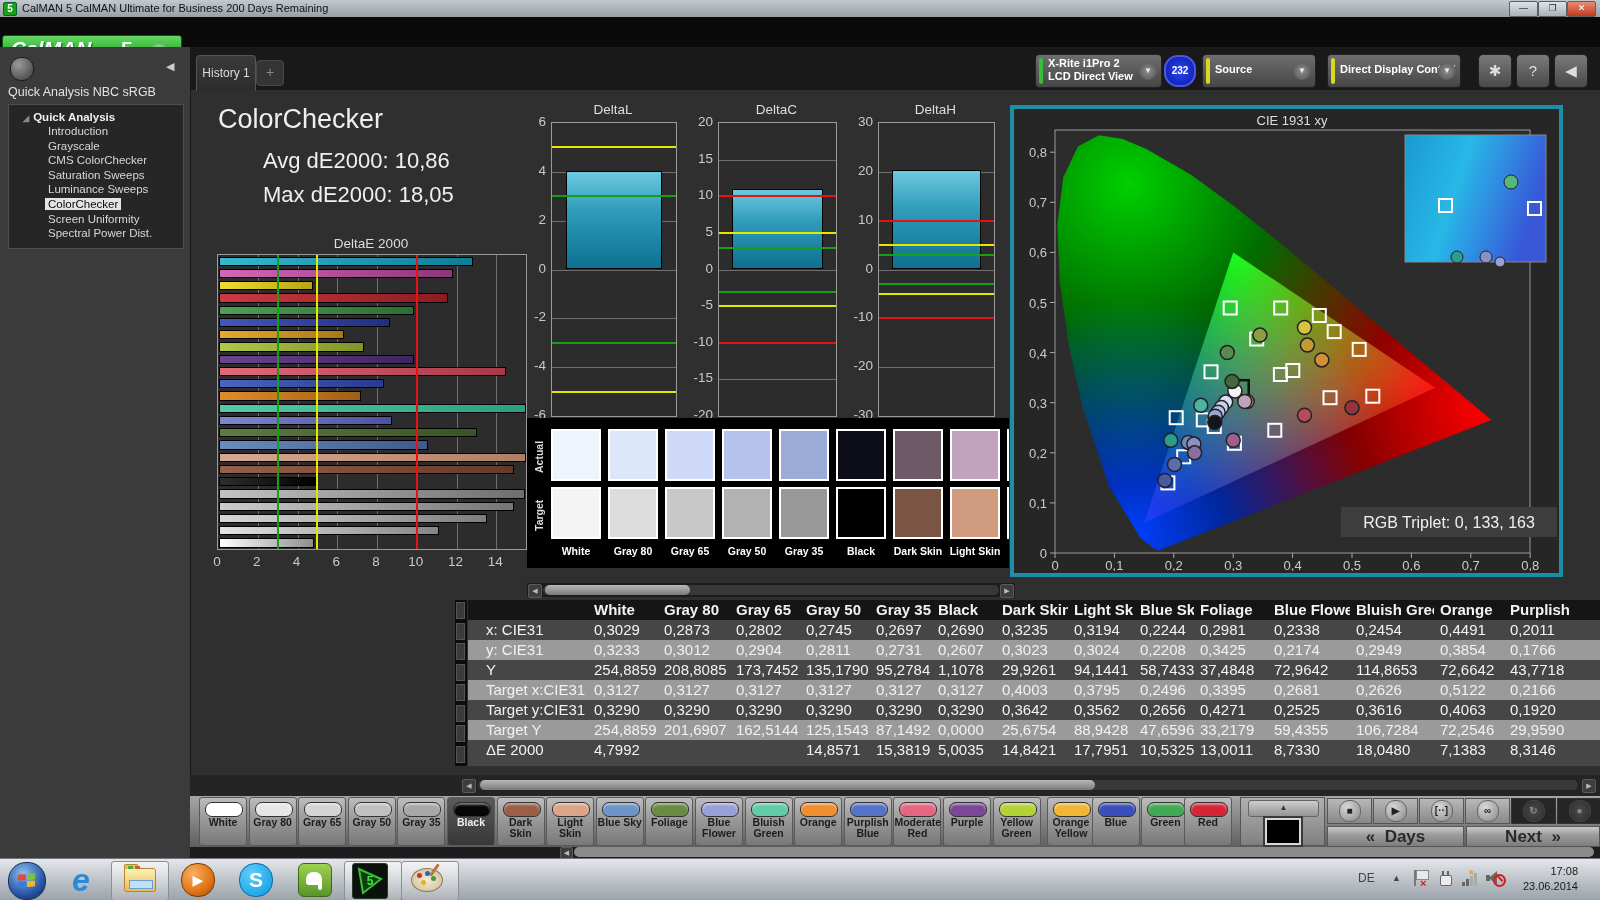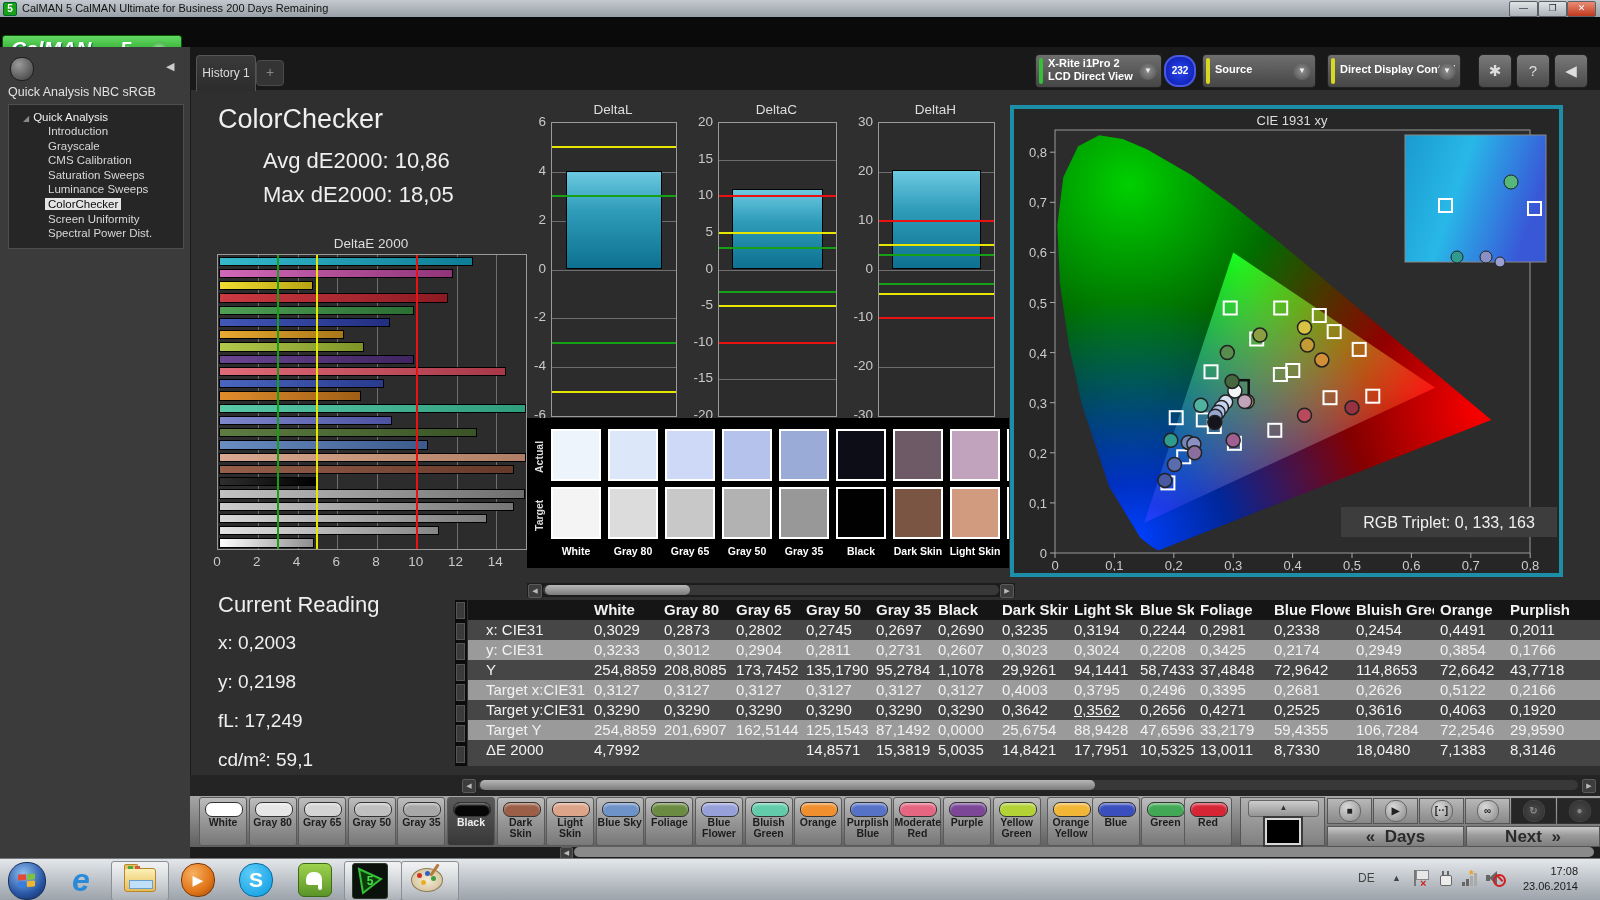--- a/index.html
+++ b/index.html
@@ -25,21 +25,21 @@
   .dropdown .stripe{position:absolute;left:3px;top:3px;bottom:3px;width:4px;border-radius:2px;}
   .dropdown .dtxt{position:absolute;left:12px;top:2px;font-size:11px;line-height:13px;font-weight:bold;}
   .dropdown .arr{position:absolute;right:4px;top:7px;width:18px;height:18px;border-radius:9px;background:radial-gradient(#909090,#4a4a4a);color:#eee;font-size:8px;text-align:center;line-height:18px;}
   .toolbtn{top:7px;width:32px;height:32px;background:linear-gradient(#7a7a7a,#4a4a4a);border:1px solid #222;border-radius:5px;color:#ddd;font-size:15px;text-align:center;line-height:31px;}
   #badge{left:974px;top:8px;width:28px;height:28px;border-radius:14px;background:radial-gradient(#2a48f0,#0a18a8);border:2px solid #4a5ae0;color:#fff;font-size:10px;font-weight:bold;text-align:center;line-height:28px;}
   
   #side-knob{left:10px;top:10px;width:22px;height:22px;border-radius:11px;background:radial-gradient(circle at 35% 30%,#9a9a9a,#3a3a3a);border:1px solid #1e1e1e;}
   #side-collapse{left:166px;top:13px;color:#ccc;font-size:11px;}
   #workflow-title{left:8px;top:38px;font-size:12.5px;color:#e2e2e2;}
   #tree{left:8px;top:57px;width:174px;height:143px;background:#262626;border:1px solid #4e4e4e;overflow:hidden;}
-  .tree-root{margin:6px 0 1px 14px;color:#f0f0f0;font-weight:normal;font-size:11.5px;}
+  .tree-root{margin:6px 0 1px 14px;color:#f0f0f0;font-weight:bold;font-size:11.5px;}
   .tree-root .tw{color:#8a8a8a;font-size:8px;margin-right:4px;}
   .tree-item{margin-left:36px;color:#d8d8d8;font-size:11.5px;line-height:14.6px;white-space:nowrap;}
   .tree-item span{padding:0 3px;}
   .tree-item.sel span{background:#e4e4e4;color:#0a0a0a;}
   
   #summary-title{left:218px;top:104px;font-size:27px;color:#efefef;}
   #summary-avg{left:263px;top:148px;font-size:22px;color:#efefef;}
   #summary-max{left:263px;top:182px;font-size:22px;color:#efefef;}
   #current-reading{left:218px;top:592px;color:#efefef;}
   #cr-title{font-size:22px;margin-bottom:14px;}
@@ -120,21 +120,21 @@
 
   <div class="abs" id="sidebar">
     <div class="abs" id="side-knob"></div>
     <div class="abs" id="side-collapse">◀</div>
     <div class="abs" id="workflow-title">Quick Analysis NBC sRGB</div>
     <div class="abs" id="tree">
       <div class="tree-root"><span class="tw">◢</span><span>Quick Analysis</span></div>
       <div id="tree-items">
           <div class="tree-item"><span>Introduction</span></div>
           <div class="tree-item"><span>Grayscale</span></div>
-          <div class="tree-item"><span>CMS Calibration</span></div>
+          <div class="tree-item"><span>CMS ColorChecker</span></div>
           <div class="tree-item"><span>Saturation Sweeps</span></div>
           <div class="tree-item"><span>Luminance Sweeps</span></div>
           <div class="tree-item sel"><span>ColorChecker</span></div>
           <div class="tree-item"><span>Screen Uniformity</span></div>
           <div class="tree-item"><span>Spectral Power Dist.</span></div>
         </div>
     </div>
   </div>
 
   <div class="abs" id="toolbar">
@@ -458,27 +458,20 @@
     <rect x="425" y="90" width="13" height="13" fill="none" stroke="#fff" stroke-width="2"></rect>
     <rect x="514" y="93" width="13" height="13" fill="none" stroke="#fff" stroke-width="2"></rect>
     <circle cx="443" cy="148" r="6" fill="#2f9a8e" stroke="#222"></circle>
     <circle cx="472" cy="148" r="6" fill="#8a90c4" stroke="#222"></circle>
     <circle cx="486" cy="153" r="5" fill="#9aa0d0" stroke="#222"></circle>
   </g>
   <rect x="327" y="398" width="216" height="30" fill="#3d3d3d"></rect>
   <text x="435" y="419" fill="#f0f0f0" font-size="16" text-anchor="middle">RGB Triplet: 0, 133, 163</text>
   </svg></div>
 
-  <div class="abs" id="current-reading">
-    <div id="cr-title">Current Reading</div>
-    <div class="cr-line">x: 0,2003</div>
-    <div class="cr-line">y: 0,2198</div>
-    <div class="cr-line">fL: 17,249</div>
-    <div class="cr-line">cd/m²: 59,1</div>
-  </div>
 
   <div class="abs" id="table-gutter">
       <div class="gut" style="top: 2px; height: 17px;"></div>
       <div class="gut" style="top: 22.5px; height: 17px;"></div>
       <div class="gut" style="top: 43px; height: 17px;"></div>
       <div class="gut" style="top: 63.5px; height: 17px;"></div>
       <div class="gut" style="top: 84px; height: 17px;"></div>
       <div class="gut" style="top: 104.5px; height: 17px;"></div>
       <div class="gut" style="top: 125px; height: 17px;"></div>
       <div class="gut" style="top: 145.5px; height: 17px;"></div>
@@ -571,21 +564,21 @@
       </div>
       <div class="trow rdark">
         <div class="tcell" style="width: 120px; padding-left: 18px;">Target y:CIE31</div>
         <div class="tcell" style="width: 70px;">0,3290</div>
         <div class="tcell" style="width: 72px;">0,3290</div>
         <div class="tcell" style="width: 70px;">0,3290</div>
         <div class="tcell" style="width: 70px;">0,3290</div>
         <div class="tcell" style="width: 62px;">0,3290</div>
         <div class="tcell" style="width: 64px;">0,3290</div>
         <div class="tcell" style="width: 72px;">0,3642</div>
-        <div class="tcell" style="width: 66px; text-decoration: underline;">0,3562</div>
+        <div class="tcell" style="width: 66px;">0,3562</div>
         <div class="tcell" style="width: 60px;">0,2656</div>
         <div class="tcell" style="width: 74px;">0,4271</div>
         <div class="tcell" style="width: 82px;">0,2525</div>
         <div class="tcell" style="width: 84px;">0,3616</div>
         <div class="tcell" style="width: 70px;">0,4063</div>
         <div class="tcell" style="width: 96px;">0,1920</div>
       </div>
       <div class="trow rlight">
         <div class="tcell" style="width: 120px; padding-left: 18px;">Target Y</div>
         <div class="tcell" style="width: 70px;">254,8859</div>

